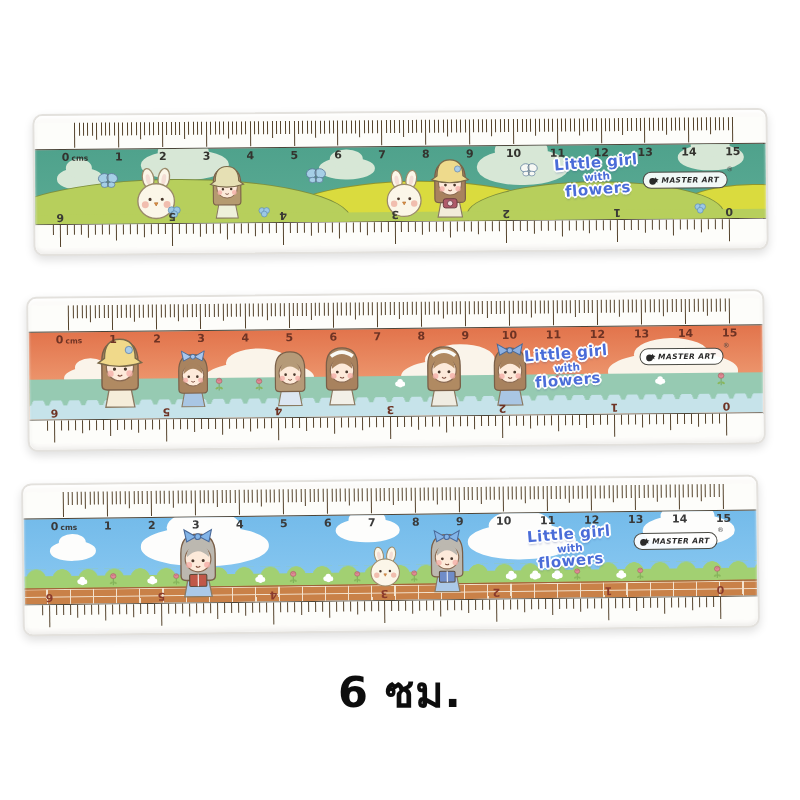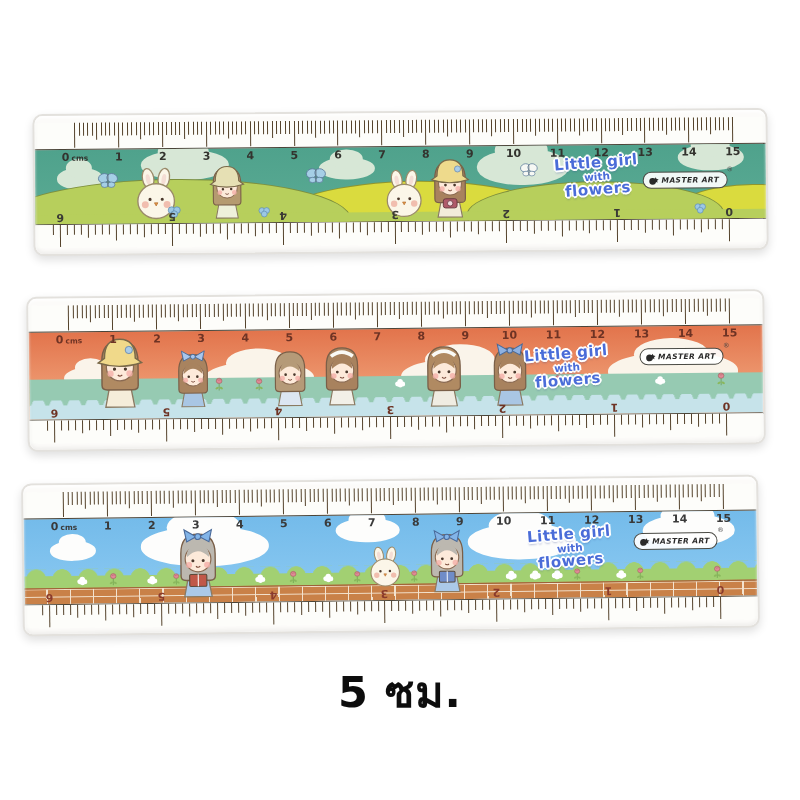--- a/index.html
+++ b/index.html
@@ -1458,13 +1458,13 @@
       <div class="tick t-q" style="left: 7.27%;"></div>
       <div class="tick t-mm" style="left: 6.32%;"></div>
       <div class="tick t-mm" style="left: 5.37%;"></div>
       <div class="tick t-mm" style="left: 4.41%;"></div>
       <div class="tick t-cm" style="left: 3.46%;"></div>
       <div class="tick t-mm" style="left: 2.51%;"></div>
     </div>
   <div class="edge-bottom"></div>
 </div>
 
-<div class="caption">5 ซม.</div>
+<div class="caption">6 ซม.</div>
 
 </body></html>

